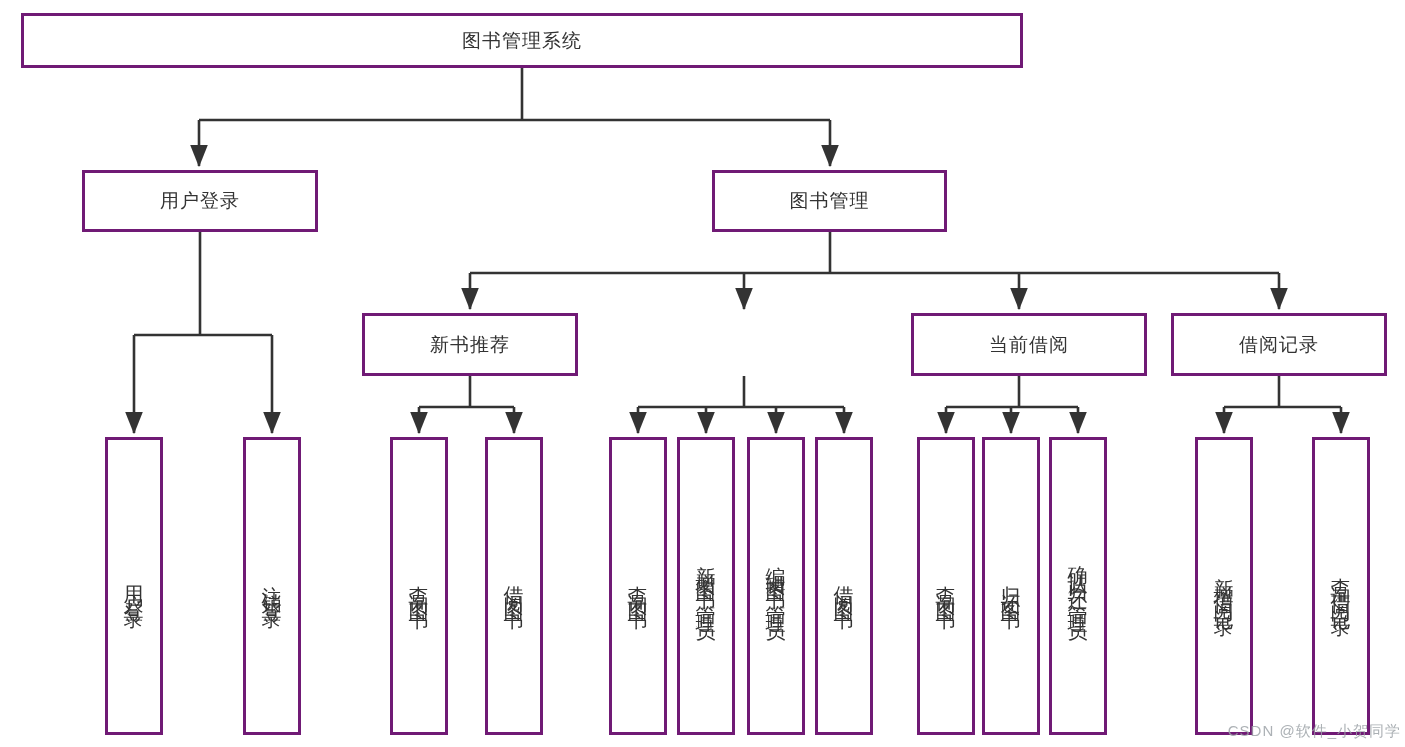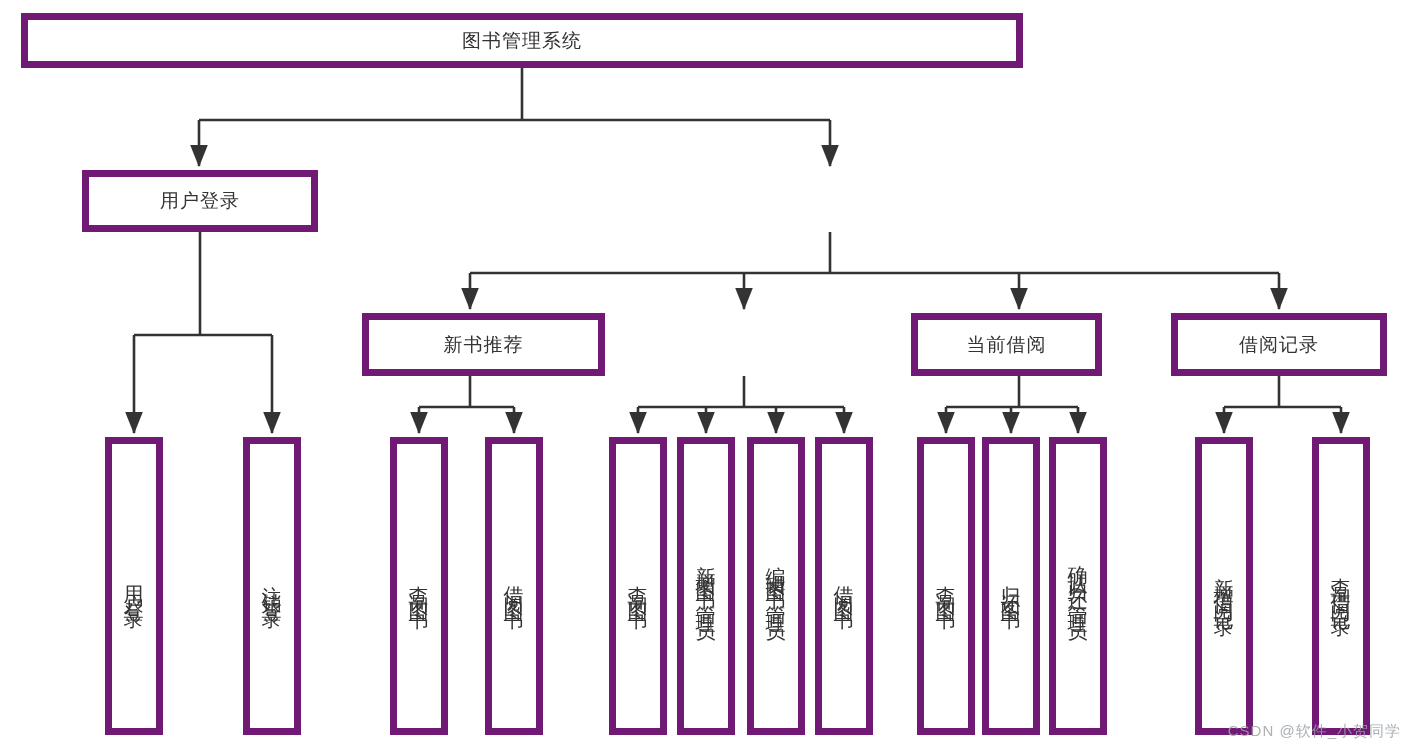--- a/index.html
+++ b/index.html
@@ -4,21 +4,21 @@
 <style>
   html,body{margin:0;padding:0;background:#ffffff;}
   .canvas{
     position:relative;width:1405px;height:747px;background:#ffffff;
     font-family:"Liberation Sans","DejaVu Sans",sans-serif;color:#333333;
     overflow:hidden;
   }
   .edges{position:absolute;left:0;top:0;width:1405px;height:747px;}
   .box{
     position:absolute;box-sizing:border-box;background:#ffffff;
-    border:7px solid #701a75;display:flex;align-items:center;justify-content:center;
+    border:3px solid #701a75;display:flex;align-items:center;justify-content:center;
     text-align:center;
   }
   .hbox{font-size:19px;letter-spacing:1px;}
   .leaf{width:58px;height:298px;top:437px;}
   .vtext{
     writing-mode:vertical-rl;text-orientation:mixed;
     font-size:20px;letter-spacing:8px;line-height:1;
   }
   .watermark{
     position:absolute;right:4px;bottom:6px;
@@ -81,25 +81,28 @@
     </g>
   </svg>
 
   <div class="box hbox" style="left:21px;top:13px;width:1002px;height:55px">
     <span>图书管理系统</span>
   </div>
 
   <div class="box hbox" style="left:82px;top:170px;width:236px;height:62px">
     <span>用户登录</span>
   </div>
+  <div class="box hbox" style="left:712px;top:170px;width:235px;height:62px">
+    <span>图书管理</span>
+  </div>
 
-  <div class="box hbox" style="left:362px;top:313px;width:243px;height:63px">
+  <div class="box hbox" style="left:362px;top:313px;width:216px;height:63px">
     <span>新书推荐</span>
   </div>
-  <div class="box hbox" style="left:911px;top:313px;width:191px;height:63px">
+  <div class="box hbox" style="left:911px;top:313px;width:236px;height:63px">
     <span>当前借阅</span>
   </div>
   <div class="box hbox" style="left:1171px;top:313px;width:216px;height:63px">
     <span>借阅记录</span>
   </div>
 
   <div class="box leaf" style="left:105px">
     <span class="vtext">用户登录</span>
   </div>
   <div class="box leaf" style="left:243px">

